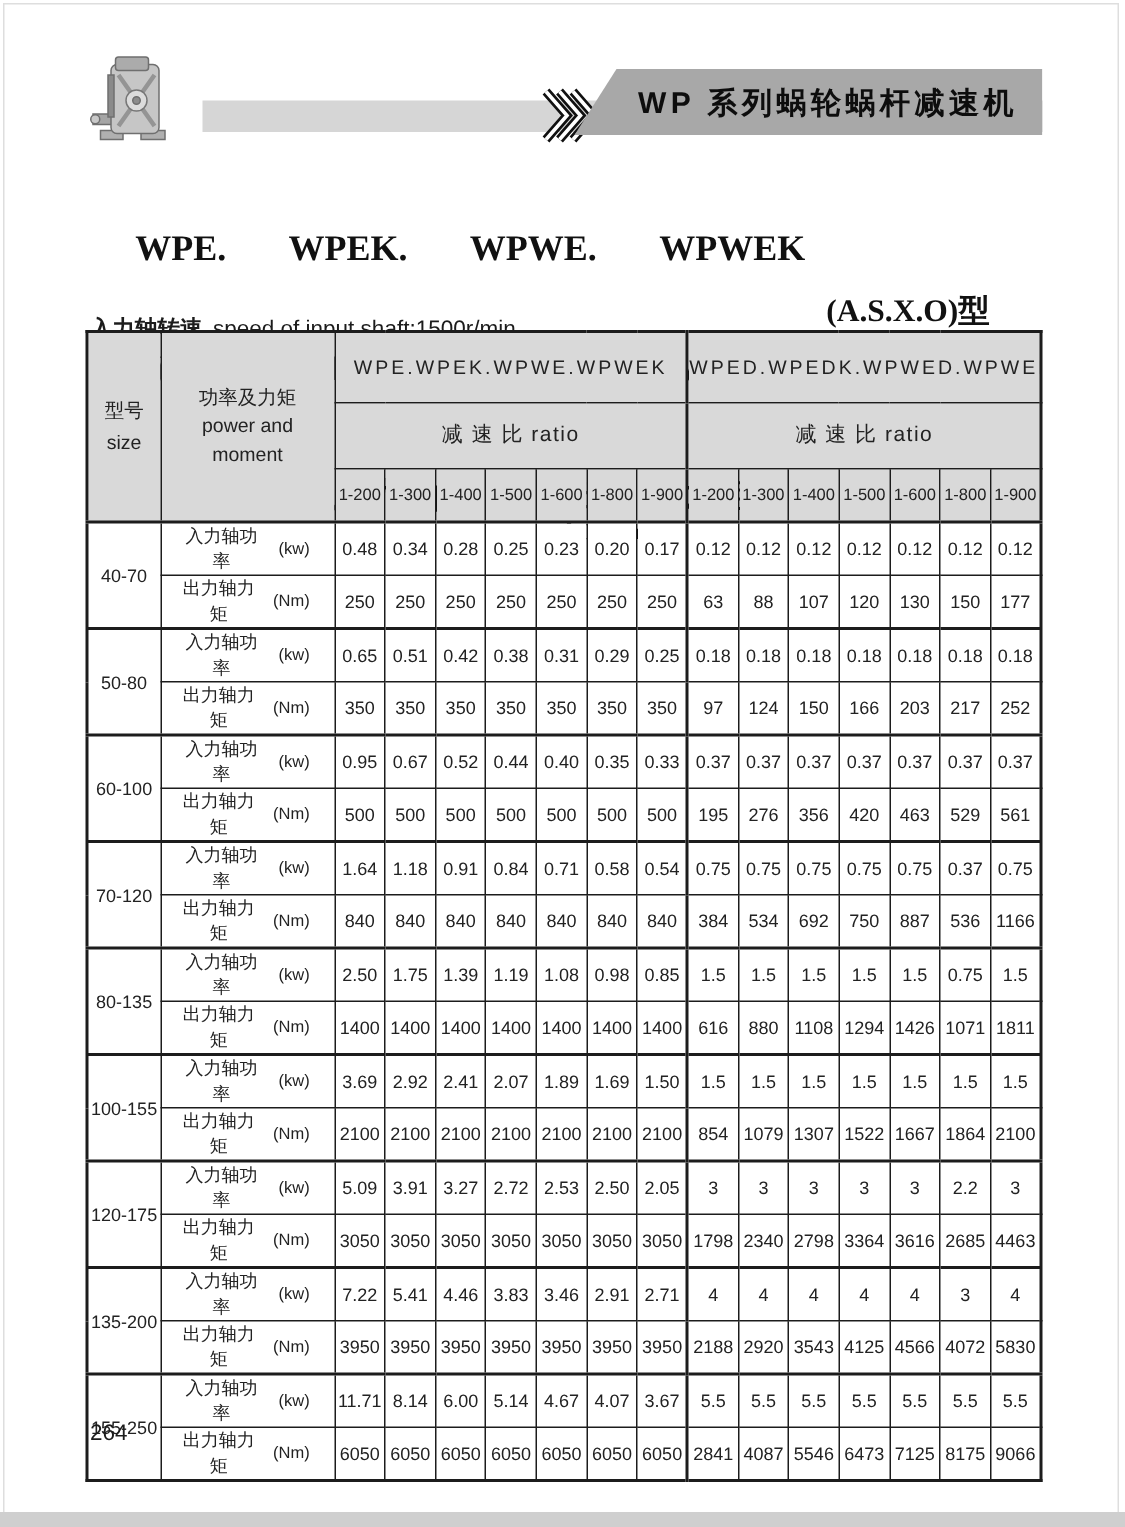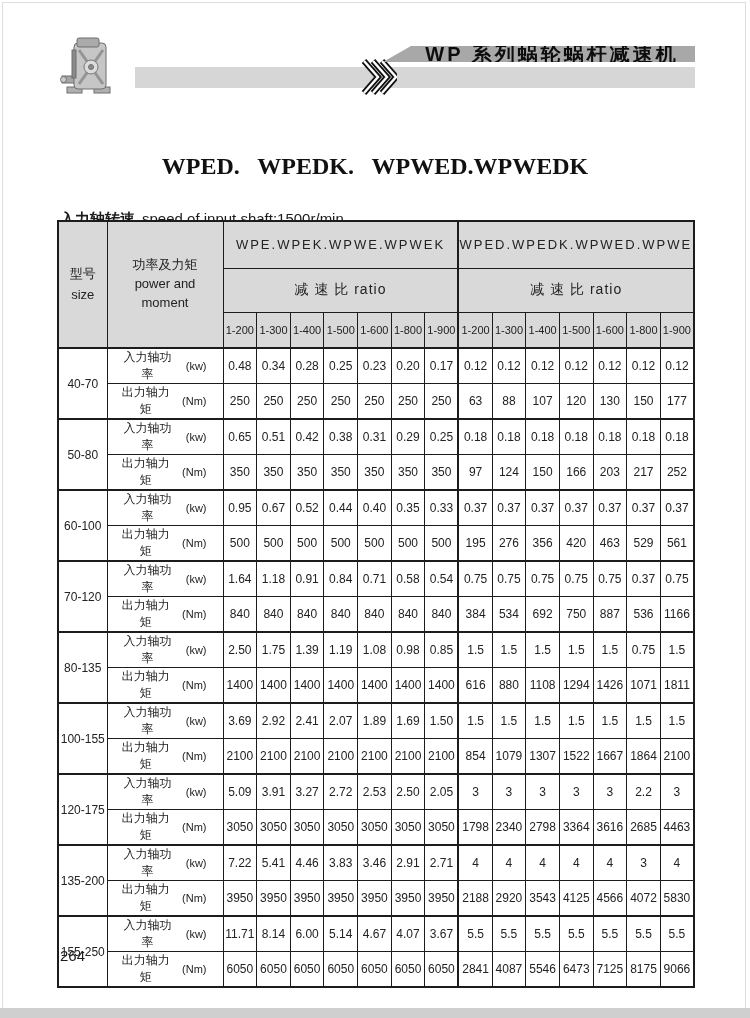--- a/index.html
+++ b/index.html
@@ -8,21 +8,21 @@
   }
   *{box-sizing:border-box;}
   html,body{margin:0;padding:0;}
   body{width:750px;height:1018px;position:relative;background:#fff;overflow:hidden;
        font-family:"Liberation Sans",sans-serif;color:var(--text);}
   .page-frame{position:absolute;left:2px;top:2px;width:744px;height:1013px;
        border:1px solid #dedede;pointer-events:none;}
   
   .logo{position:absolute;left:60px;top:35px;}
   .band-light{position:absolute;left:135px;top:67px;width:560px;height:21px;background:var(--band-light);}
-  .band-dark{position:absolute;left:383px;top:46px;width:312px;height:16px;background:var(--band-dark);
+  .band-dark{position:absolute;left:383px;top:46px;width:312px;height:44px;background:var(--band-dark);
        clip-path:polygon(28px 0,100% 0,100% 100%,0 100%);
        display:flex;align-items:center;justify-content:center;padding-left:26px;}
   .band-dark span{font-weight:bold;font-size:20px;letter-spacing:3px;color:#0d0d0d;white-space:nowrap;}
   .chevrons{position:absolute;left:361px;top:57px;}
   
   .title-block{position:absolute;top:99px;left:0;width:750px;text-align:center;color:#111;}
   .models-row{display:flex;justify-content:center;align-items:center;gap:14px;}
   .models{font-family:"Liberation Serif",serif;font-weight:bold;font-size:24px;line-height:1.12;
        white-space:pre;text-align:center;}
   .type-label{font-family:"Liberation Serif",serif;font-weight:bold;font-size:21px;}
@@ -79,22 +79,24 @@
     <path d="M21 4 L35 20 L21 36" stroke="#fff" stroke-width="2.4"></path>
   </g>
 </svg>
 <div class="band-dark">
   <span>WP 系列蜗轮蜗杆减速机</span>
 </div>
 
 <div class="title-block">
   <div class="models-row">
     <div class="models">
+      <div>WPE.       WPEK.       WPWE.       WPWEK</div>
       <div>WPED.   WPEDK.   WPWED.WPWEDK</div>
     </div>
+    <div class="type-label">(A.S.X.O)型</div>
   </div>
   <div class="cn-title">入力轴功率及出力轴力矩表</div>
   <div class="en-title">Input and Output</div>
 </div>
 
 <div class="note">
   <span class="note-cn">入力轴转速</span><span class="note-en">speed of input shaft:1500r/min</span>
 </div>
 
 <table>

